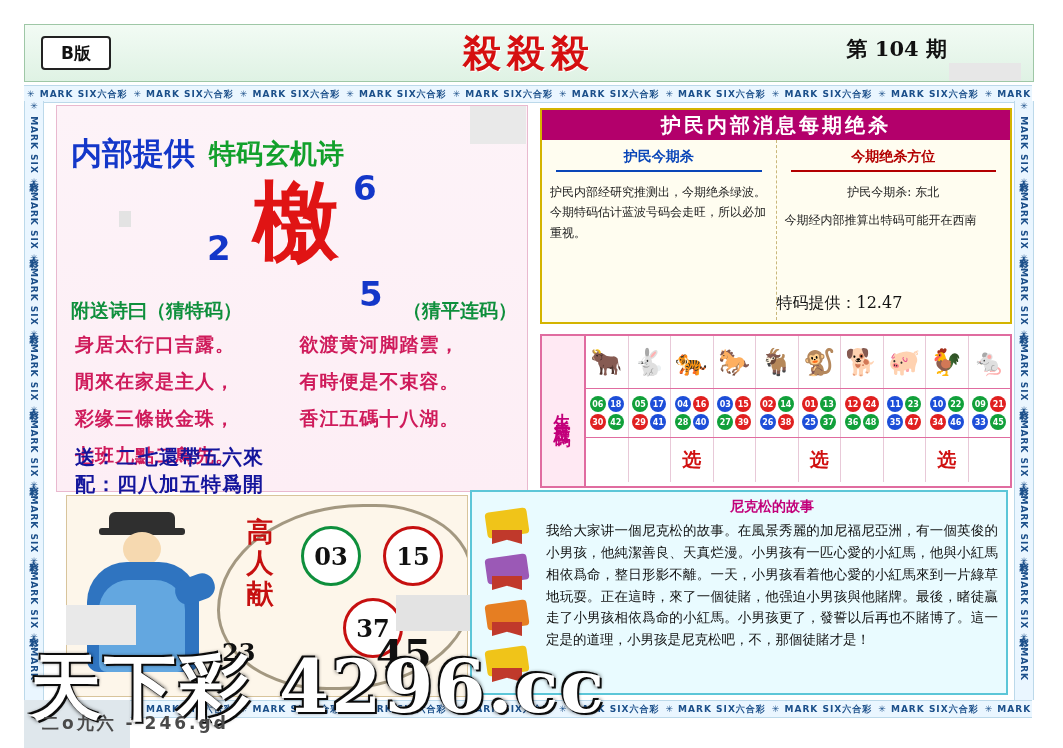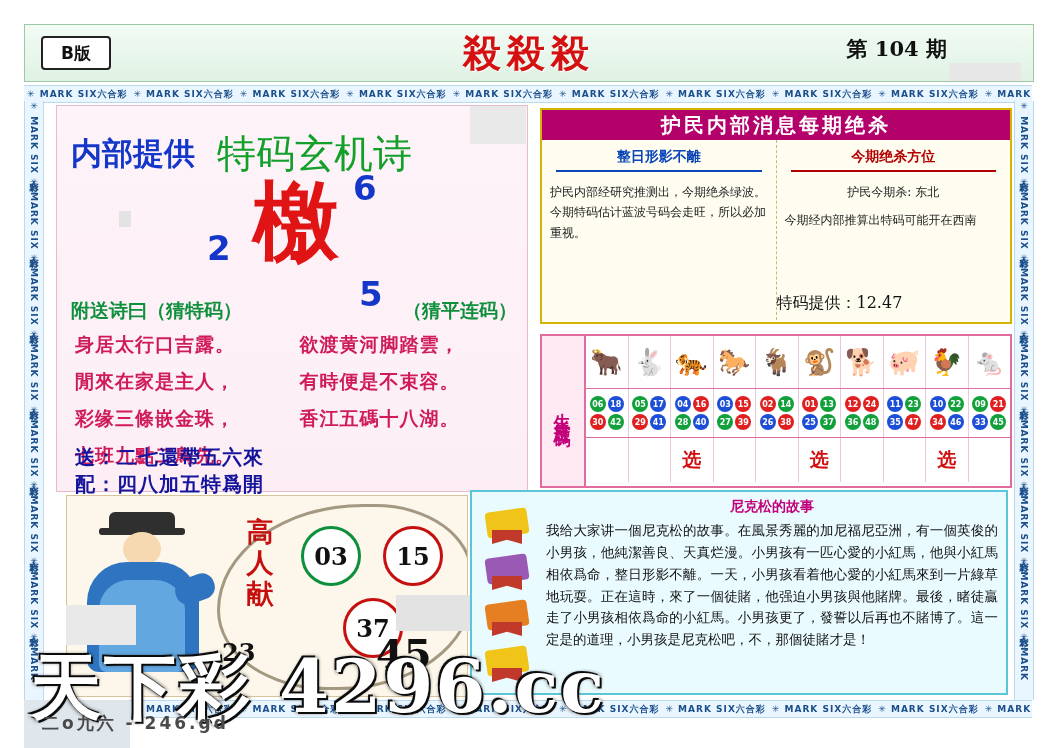--- a/index.html
+++ b/index.html
@@ -58,24 +58,24 @@
   .vstrip.right{left:1014px;}
 
   
   .poem-panel{
     position:absolute;left:56px;top:105px;width:470px;height:385px;
     background:linear-gradient(#fdf3f8,#fdeef5);
     border:1px solid #e9b9cf;
   }
   .poem-head{
     position:absolute;left:14px;top:26px;width:440px;height:44px;
-    display:flex;align-items:center;gap:22px;
+    display:flex;align-items:center;gap:14px;
   }
   .ph1{font-family:"DejaVu Serif","Liberation Serif",serif;font-size:31px;font-weight:bold;color:#1437c9;}
-  .ph2{font-family:"DejaVu Serif","Liberation Serif",serif;font-size:39px;font-weight:normal;color:#12a02b;}
+  .ph2{font-family:"DejaVu Serif","Liberation Serif",serif;font-size:27px;font-weight:bold;color:#12a02b;}
   .hero-char{
     position:absolute;left:196px;top:72px;
     font-family:"DejaVu Serif","Liberation Serif",serif;
     font-size:86px;font-weight:bold;color:#e01414;line-height:1;
   }
   .n-left{position:absolute;left:150px;top:122px;font-size:34px;font-weight:bold;color:#1437c9;}
   .n-top{position:absolute;left:296px;top:62px;font-size:34px;font-weight:bold;color:#1437c9;}
   .n-bot{position:absolute;left:302px;top:168px;font-size:34px;font-weight:bold;color:#1437c9;}
   .sub-row{
     position:absolute;left:14px;top:192px;width:446px;
@@ -292,21 +292,21 @@
       <span>配：四八加五特爲開</span>
     </div>
     <div class="blot-b"></div>
   </div>
   <div class="blot-a"></div>
 
   <div class="rbox">
     <div class="rbox-title">护民内部消息每期绝杀</div>
     <div class="rcols" id="rcols">
         <div class="rcol">
-          <div class="rcol-h">整日形影不離</div>
+          <div class="rcol-h">护民今期杀</div>
           <div class="rtext">护民内部经研究推测出，今期绝杀绿波。今期特码估计蓝波号码会走旺，所以必加重视。</div>
         </div>
         <div class="rcol">
           <div class="rcol-h red">今期绝杀方位</div>
           <div class="rtext center">护民今期杀: 东北</div>
           <div class="rtext" style="margin-top: 8px;">今期经内部推算出特码可能开在西南</div>
           <div class="rnote">特码提供：12.47</div>
         </div>
       </div>
   </div>

